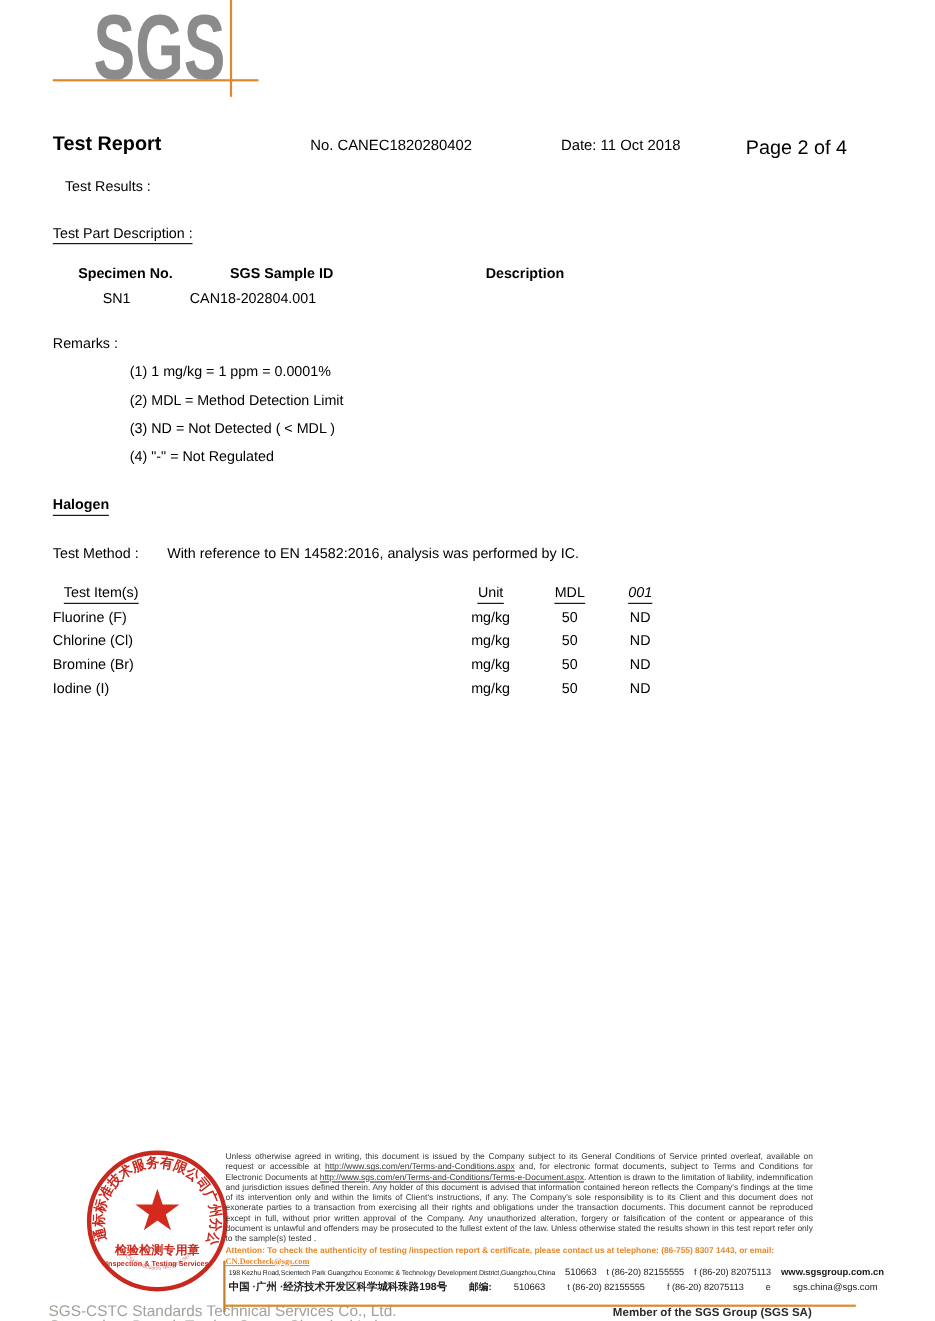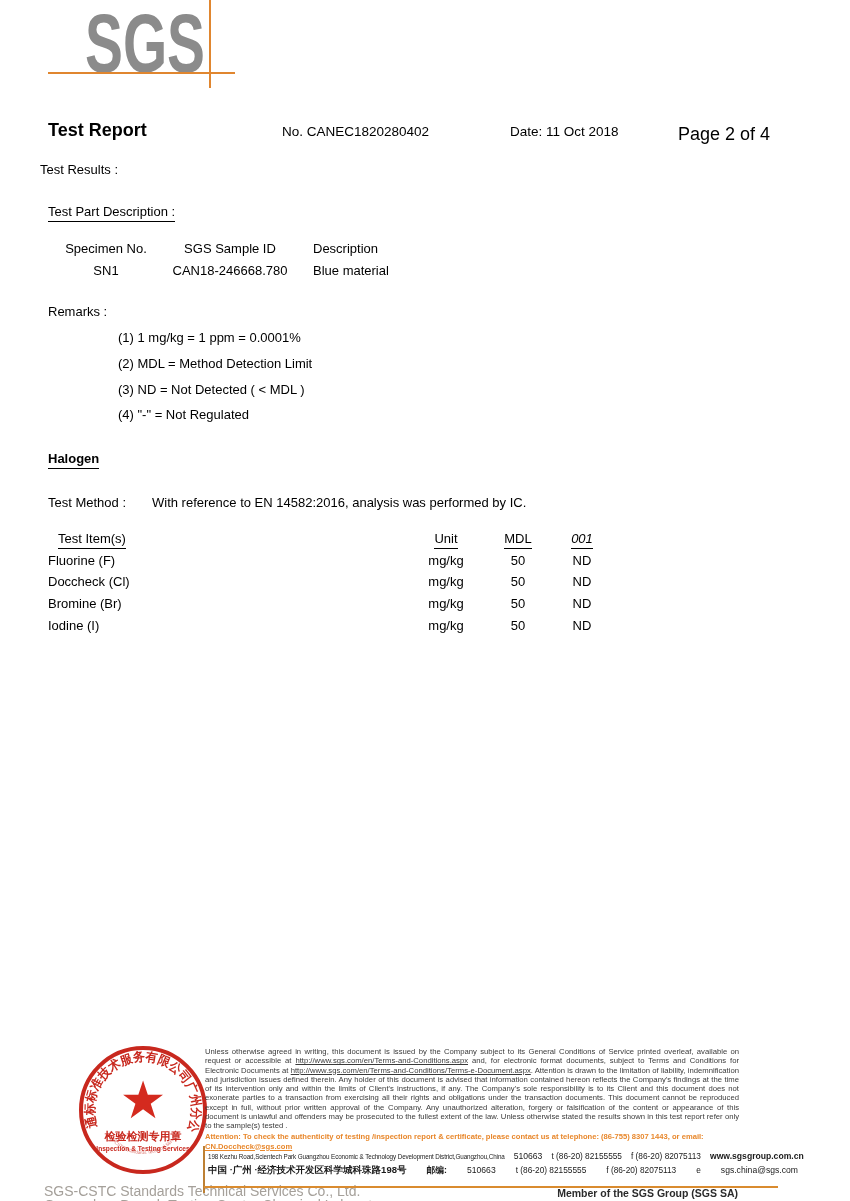--- a/index.html
+++ b/index.html
@@ -17,26 +17,26 @@
   .logo-hline { position:absolute; left:48px; top:72px; width:187px; height:2px; background:#e0862f; }
   .logo-vline { position:absolute; left:209px; top:0; width:2px; height:88px; background:#e0862f; }
 
   
   .report-title { left:48px; top:120px; font-size:18px; font-weight:bold; }
   .report-no   { left:282px; top:124px; font-size:13.5px; }
   .report-date { left:510px; top:124px; font-size:13.5px; }
   .report-page { left:678px; top:124px; font-size:18px; }
 
   
-  .test-results-label { left:40px; top:162px; }
+  .test-results-label { left:59px; top:162px; }
   .test-part-heading  { left:48px; top:204px; }
   .u-head { display:inline-block; border-bottom:1.4px solid #000; padding-bottom:2px; }
 
   .specimen-table { left:55px; top:241px; display:grid; grid-template-columns:102px 146px 210px; row-gap:0; }
-  .specimen-table .hc { font-weight:normal; height:22px; }
+  .specimen-table .hc { font-weight:bold; height:22px;text-align:right; }
   .specimen-table .c  { height:22px; }
   .sp-center { text-align:center; }
   .sp-left   { text-align:left; padding-left:10px; }
 
   .remarks-label { left:48px; top:304px; }
   .remark-line { left:118px; }
   .remark-0 { top:330px; } .remark-1 { top:356px; } .remark-2 { top:382px; } .remark-3 { top:407px; }
 
   .halogen-heading { left:48px; top:451px; font-weight:bold; }
   .test-method { left:48px; top:495px; }
@@ -51,21 +51,21 @@
   
   .stamp { position:absolute; left:73px; top:1040px; }
   .company-lines { left:44px; top:1185px; font-size:14px; line-height:13.5px; color:#a5a09a; white-space:nowrap; }
 
   .legal { left:205px; top:1047px; width:534px; font-size:7.7px; font-weight:normal; line-height:9.25px;
            color:#3a3a3a; text-align:justify; }
   .legal a, .legal .lnk { color:#3a3a3a; text-decoration:underline; }
 
   .attention { left:205px; top:1132px; width:536px; font-size:7.6px; font-weight:bold; line-height:9.5px;
                color:#e8872b; }
-  .attention .lnk { text-decoration:underline; }
+  .attention .lnk { text-decoration:underline;font-family:Liberation Serif, serif; }
 
   .addr-row1 { left:208px; top:1151px; width:540px; display:flex; align-items:baseline; gap:9px; white-space:nowrap; }
   .addr-row2 { left:208px; top:1164px; width:540px; display:flex; align-items:baseline; gap:20px; white-space:nowrap; }
   .addr-en { font-size:6.3px; color:#1a1a1a; letter-spacing:-0.1px; }
   .addr-num { font-size:8.6px; color:#1a1a1a; }
   .addr-tf { font-size:8.3px; color:#1a1a1a; }
   .addr-web { font-size:8.6px; font-weight:bold; color:#1a1a1a; }
   .addr-cn { font-size:9.5px; font-weight:bold; color:#1a1a1a; width:228px; }
   .addr-pc-label { font-size:8.8px; font-weight:bold; color:#1a1a1a; }
   .footer-vline { left:203px; top:1146px; width:2px; height:47px; background:#bd8034; }
@@ -92,22 +92,21 @@
 
   <div class="abs test-part-heading">
     <span class="u-head">Test Part Description :</span>
   </div>
 
   <div class="abs specimen-table">
     <div class="hc sp-center">Specimen No.</div>
     <div class="hc sp-center">SGS Sample ID</div>
     <div class="hc sp-left">Description</div>
     <div class="c sp-center">SN1</div>
-    <div class="c sp-center">CAN18-246668.780</div>
-    <div class="c sp-left">Blue material</div>
+    <div class="c sp-center">CAN18-202804.001</div>
   </div>
 
   <div class="abs remarks-label">Remarks :</div>
   <div class="abs remark-line remark-0">(1) 1 mg/kg = 1 ppm = 0.0001%</div>
   <div class="abs remark-line remark-1">(2) MDL = Method Detection Limit</div>
   <div class="abs remark-line remark-2">(3) ND = Not Detected ( &lt; MDL )</div>
   <div class="abs remark-line remark-3">(4) "-" = Not Regulated</div>
 
   <div class="abs halogen-heading">
     <span class="u-head">Halogen</span>
@@ -125,21 +124,21 @@
       <div class="cc"><span class="u-head">MDL</span></div>
       <div class="cc"><span class="u-head rt-italic">001</span></div>
     </div>
     <div class="rrow">
       <div>Fluorine (F)</div>
       <div class="cc">mg/kg</div>
       <div class="cc">50</div>
       <div class="cc">ND</div>
     </div>
     <div class="rrow">
-      <div>Doccheck (Cl)</div>
+      <div>Chlorine (Cl)</div>
       <div class="cc">mg/kg</div>
       <div class="cc">50</div>
       <div class="cc">ND</div>
     </div>
     <div class="rrow">
       <div>Bromine (Br)</div>
       <div class="cc">mg/kg</div>
       <div class="cc">50</div>
       <div class="cc">ND</div>
     </div>

